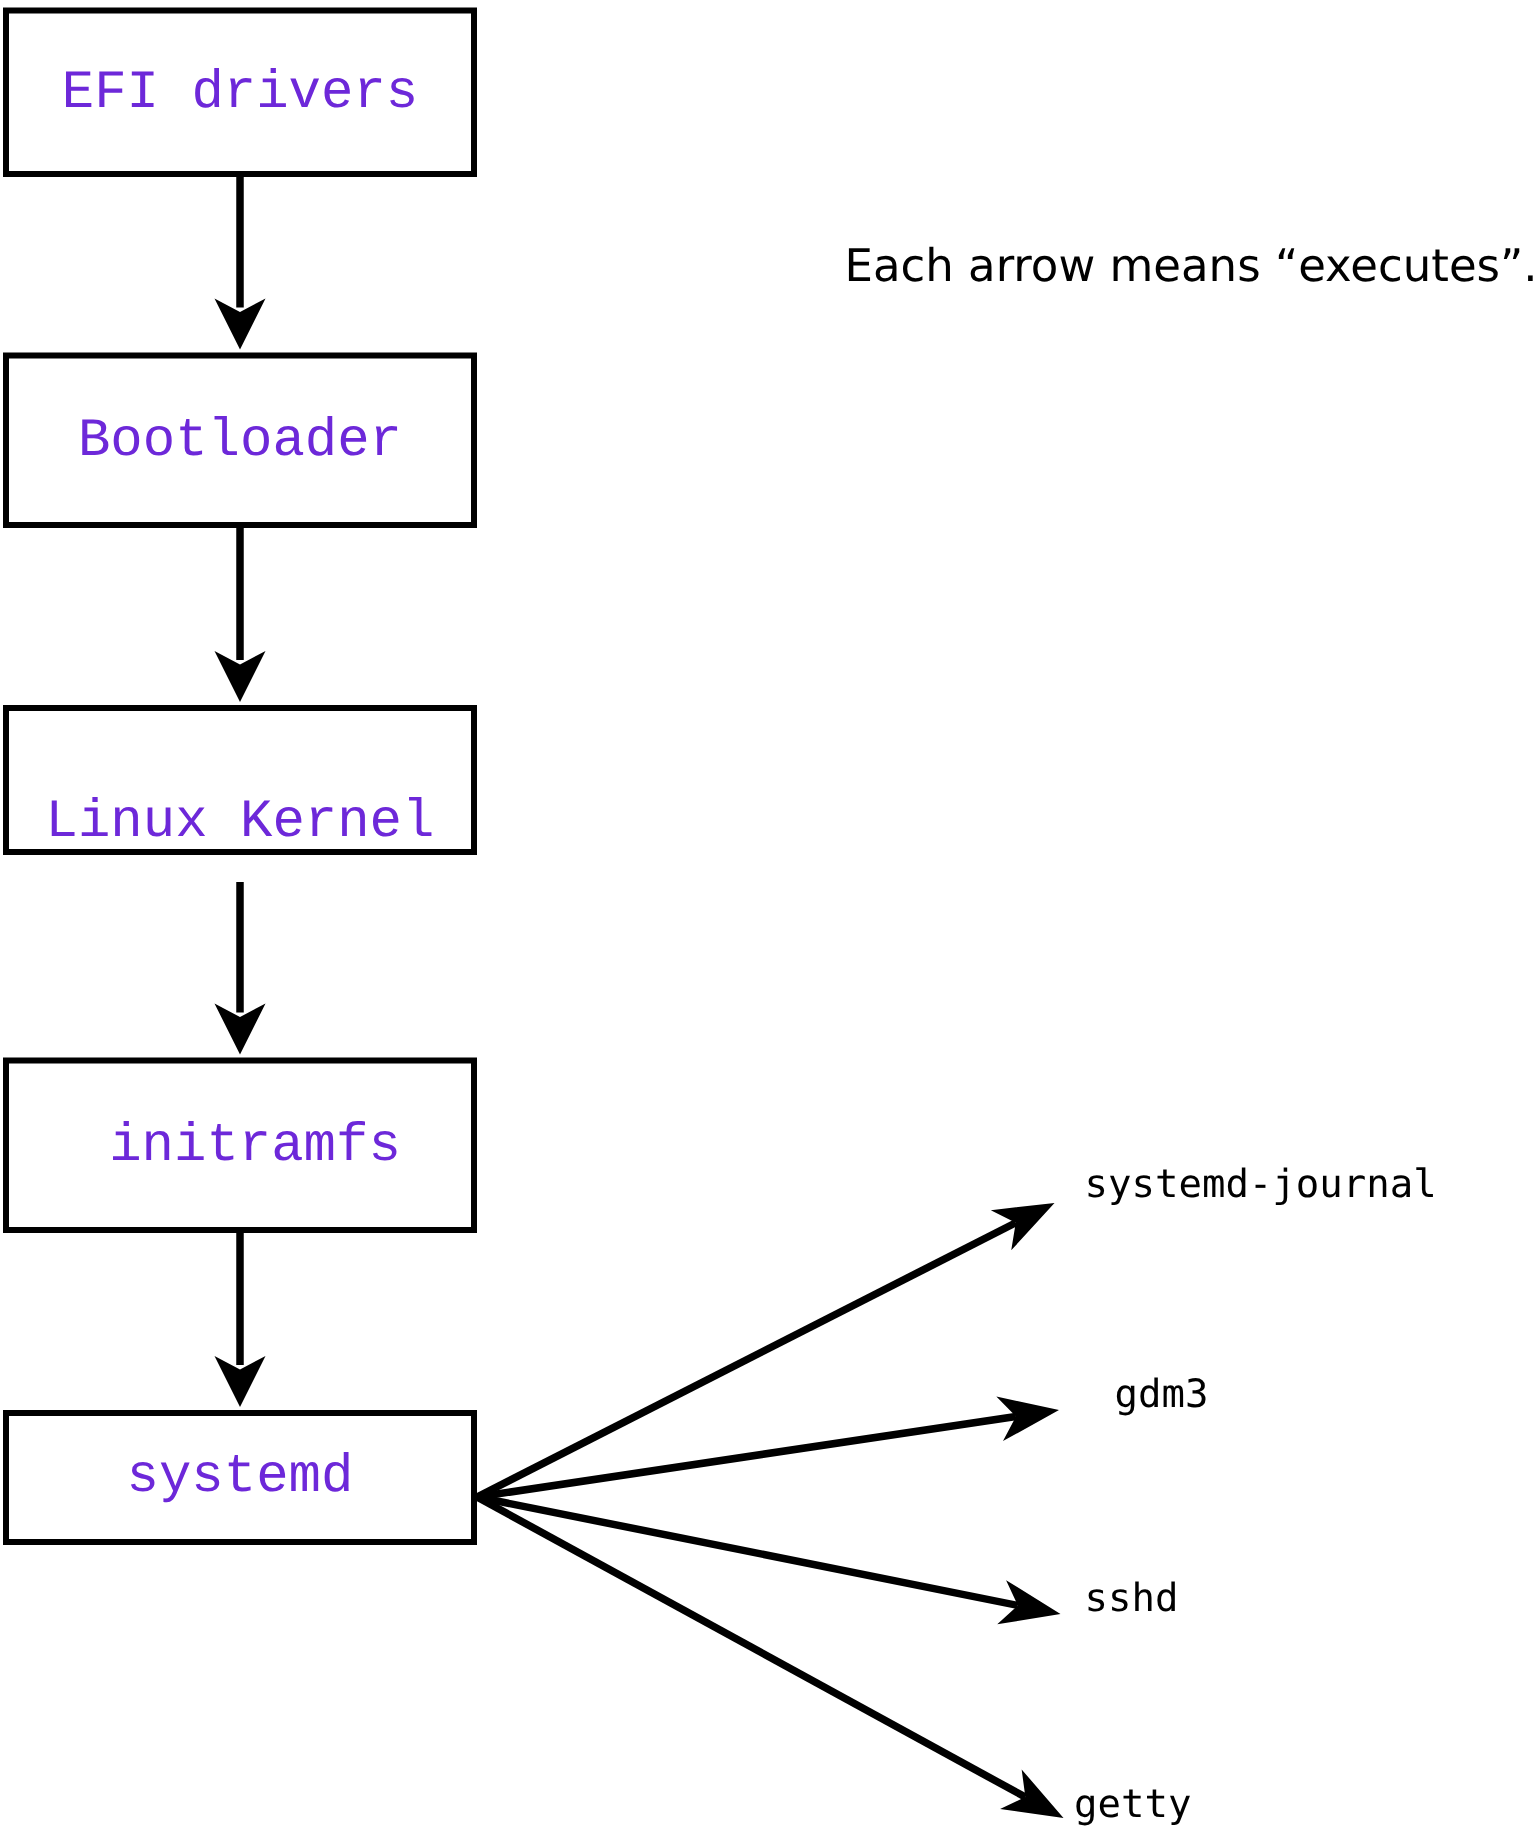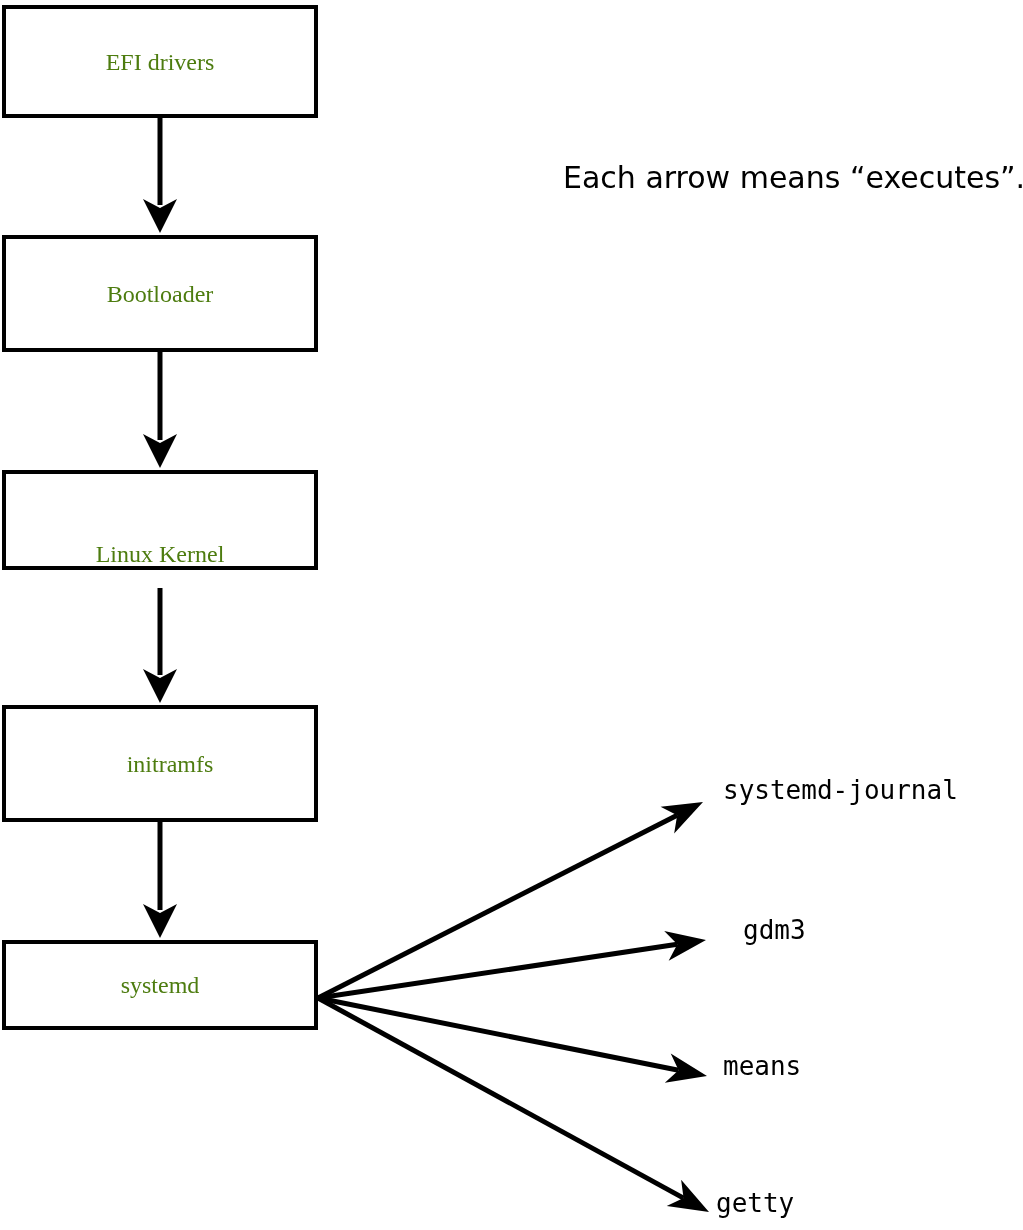--- a/index.html
+++ b/index.html
@@ -28,23 +28,23 @@
   .node-box {
     position: absolute;
     box-sizing: border-box;
     border: 4px solid #000000;
     background: #ffffff;
     display: flex;
     align-items: center;
     justify-content: center;
   }
   .node-label {
-    font-family: Liberation Serif, serif;
-    font-size: 24px;
-    color: #4d7c0f;
+    font-family: Liberation Mono, monospace;
+    font-size: 36px;
+    color: #6d28d9;
     line-height: 1;
     white-space: nowrap;
   }
   .leaf-label {
     position: absolute;
     font-family: "DejaVu Sans Mono", monospace;
     font-size: 26px;
     color: #000000;
     line-height: 1;
     white-space: nowrap;
@@ -115,19 +115,19 @@
       <div class="node-box" style="left: 2px; top: 705px; width: 316px; height: 117px; padding-left: 20px;">
         <span class="node-label">initramfs</span>
       </div>
       <div class="node-box" style="left: 2px; top: 940px; width: 316px; height: 90px;">
         <span class="node-label">systemd</span>
       </div>
     </div>
   <div id="leaves-layer">
       <div class="leaf-label" style="left: 723px; top: 777px;">systemd-journal</div>
       <div class="leaf-label" style="left: 723px; top: 917px; margin-left: 20px;">gdm3</div>
-      <div class="leaf-label" style="left: 723px; top: 1053px;">means</div>
+      <div class="leaf-label" style="left: 723px; top: 1053px;">sshd</div>
       <div class="leaf-label" style="left: 716px; top: 1190px;">getty</div>
     </div>
 
   <div class="caption" id="caption-text" style="left: 563px; top: 163px;">Each arrow means “executes”.</div>
 
 </div>
 
 </body></html>

